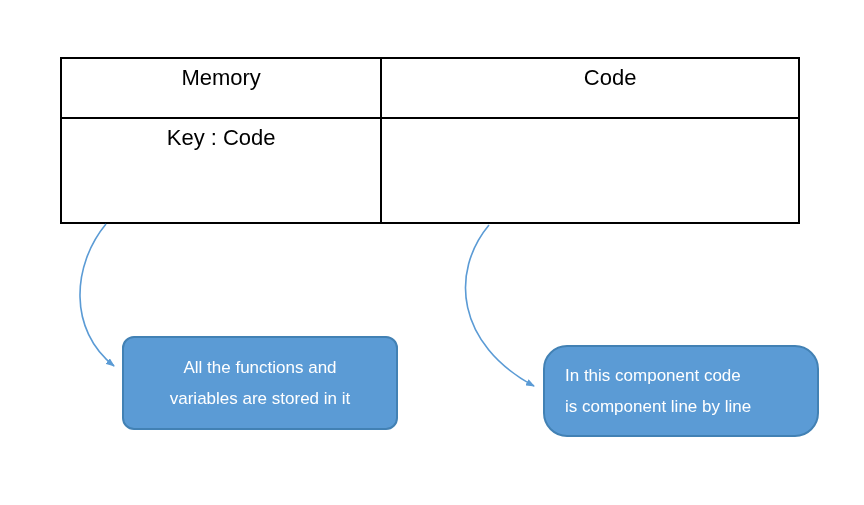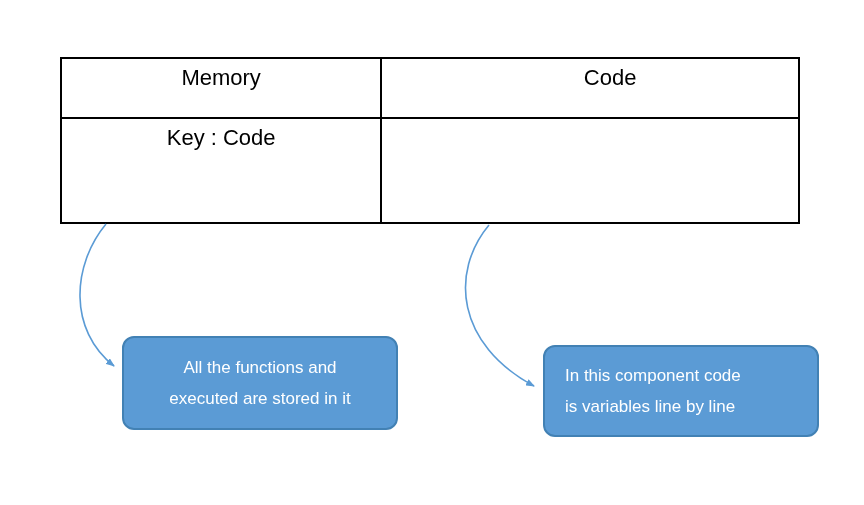--- a/index.html
+++ b/index.html
@@ -84,20 +84,21 @@
     top: 336px;
     width: 276px;
     height: 94px;
   }
   #callout-memory .callout-text { text-align: center; }
   #callout-code {
     left: 543px;
     top: 345px;
     width: 276px;
     height: 92px;
+    border-radius: 24px;
   }
   #callout-code .callout-text { text-align: left; padding-left: 4px; }
 
   
   #arrows {
     position: absolute;
     left: 0;
     top: 0;
     width: 864px;
     height: 505px;
@@ -139,24 +140,24 @@
     </defs>
 
     <path d="M 106 224 C 72 265, 68 330, 114 366" fill="none" stroke="#5B9BD5" stroke-width="1.6" marker-end="url(#arrowhead)"></path>
 
     <path d="M 489 225 C 450 272, 456 344, 534 386" fill="none" stroke="#5B9BD5" stroke-width="1.6" marker-end="url(#arrowhead)"></path>
   </svg>
 
   <div class="callout" id="callout-memory">
     <span class="callout-text">
       <span>All the functions and</span><br>
-      <span>executed are stored in it</span>
+      <span>variables are stored in it</span>
     </span>
   </div>
 
   <div class="callout" id="callout-code">
     <span class="callout-text">
       <span>In this component code</span><br>
-      <span>is variables line by line</span>
+      <span>is component line by line</span>
     </span>
   </div>
 
 </div>
 
 </body></html>

